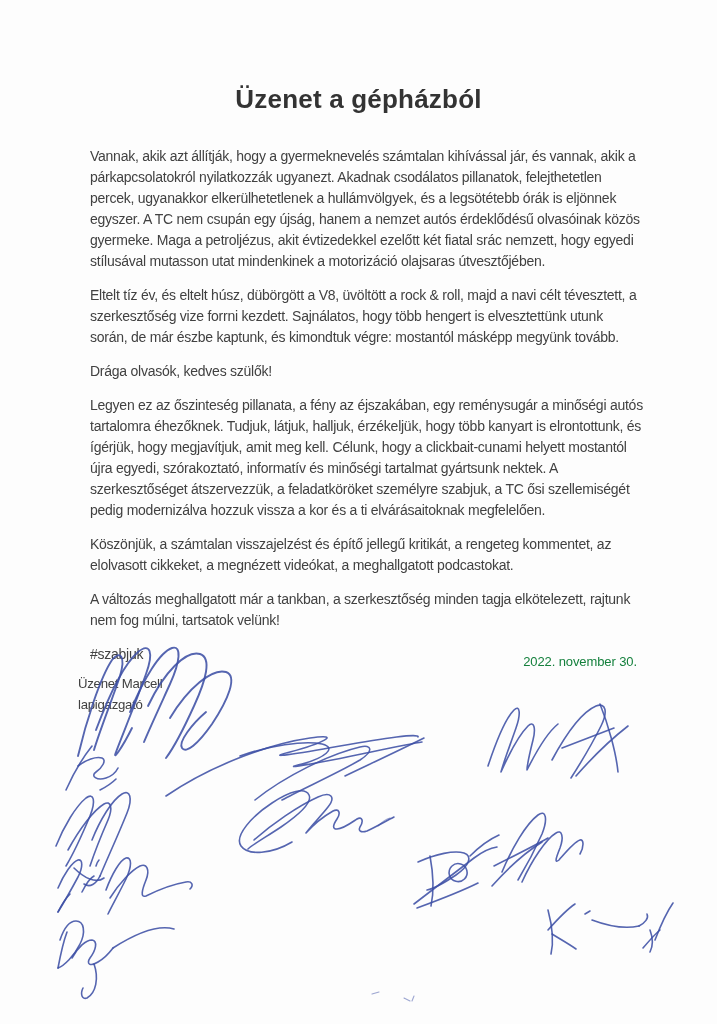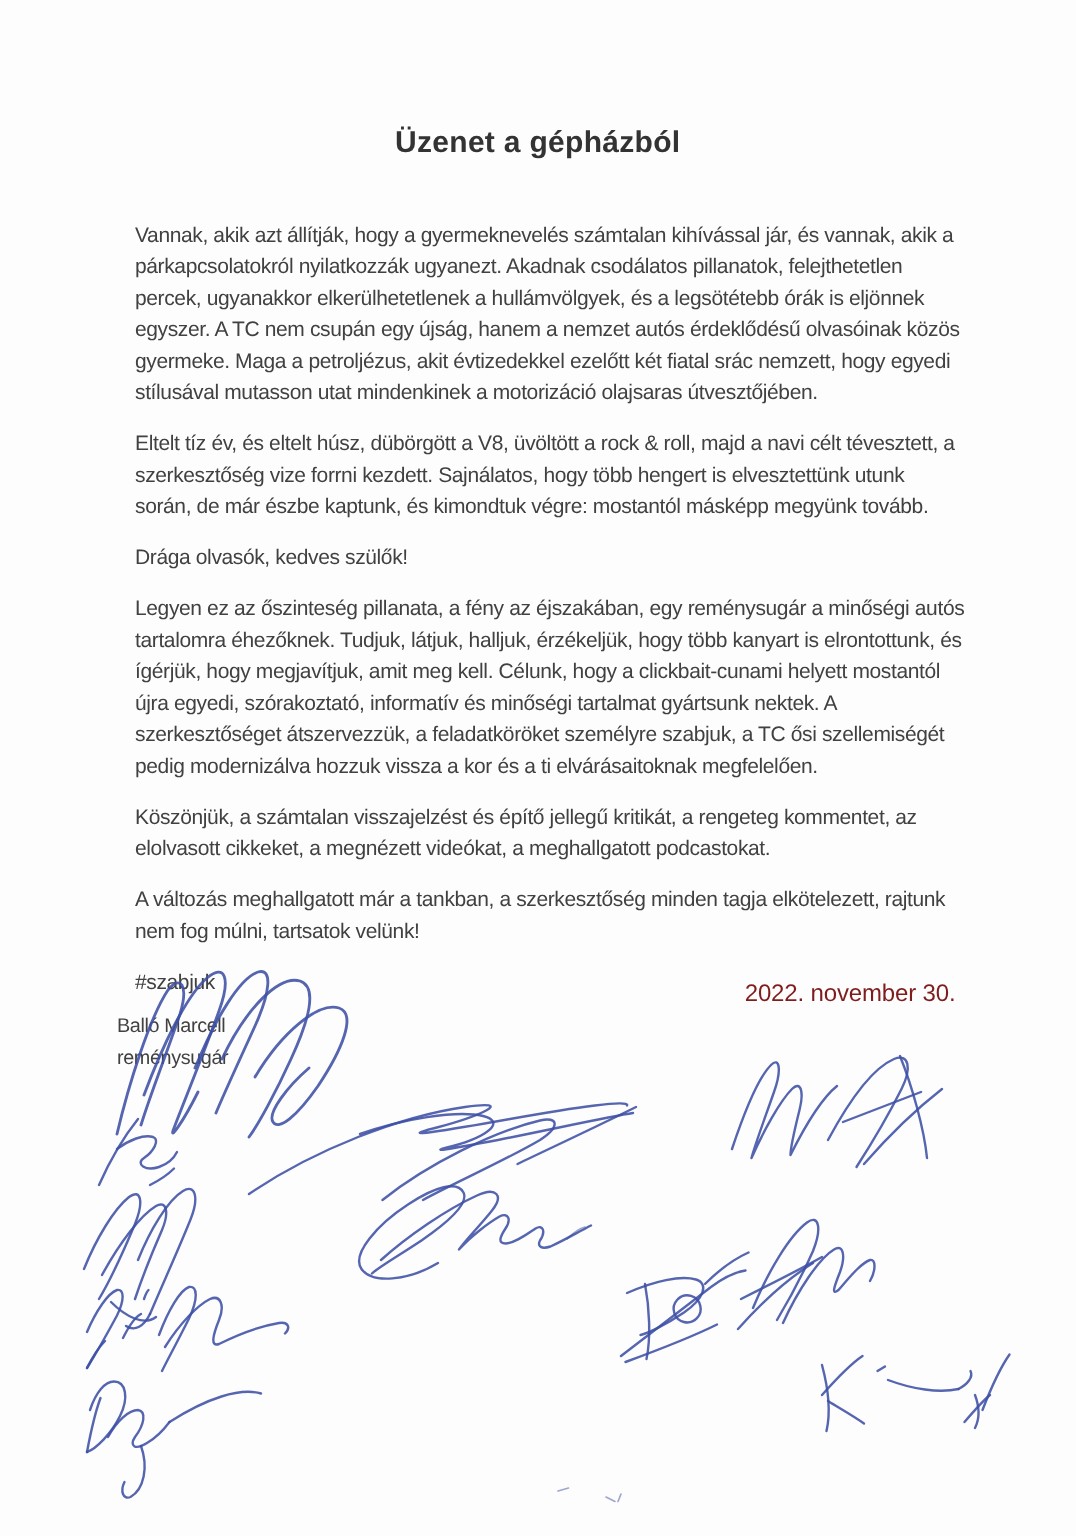--- a/index.html
+++ b/index.html
@@ -11,21 +11,21 @@
     overflow: hidden;
     font-family: "Liberation Sans", "DejaVu Sans", sans-serif;
     color: #414141;
   }
   .letter-title {
     position: absolute;
     top: 84px;
     left: 0;
     width: 100%;
     text-align: center;
-    font-size: 20px;
+    font-size: 26px;
     font-weight: 700;
     color: #333333;
     letter-spacing: 0.2px;
     margin: 0;
   }
   .letter-body {
     position: absolute;
     top: 146px;
     left: 90px;
     width: 632px;
@@ -36,23 +36,23 @@
   }
   .letter-body p {
     margin: 0 0 13px 0;
     white-space: pre-line;
   }
   .letter-body p.hashtag { margin-bottom: 0; }
   .letter-date {
     position: absolute;
     top: 654px;
     right: 80px;
-    font-size: 16px;
+    font-size: 13px;
     letter-spacing: -0.1px;
-    color: #7f1d1d;
+    color: #15803d;
   }
   .signer {
     position: absolute;
     top: 673px;
     left: 78px;
     font-size: 13.2px;
     line-height: 21px;
     letter-spacing: -0.25px;
     color: #414141;
   }
@@ -100,22 +100,22 @@
     <p>Köszönjük, a számtalan visszajelzést és építő jellegű kritikát, a rengeteg kommentet, az
 elolvasott cikkeket, a megnézett videókat, a meghallgatott podcastokat.</p>
     <p>A változás meghallgatott már a tankban, a szerkesztőség minden tagja elkötelezett, rajtunk
 nem fog múlni, tartsatok velünk!</p>
     <p class="hashtag">#szabjuk</p>
   </div>
 
   <div class="letter-date">2022. november 30.</div>
 
   <div class="signer">
-    <div>Balló Marcell</div>
-    <div>reménysugár</div>
+    <div>Üzenet Marcell</div>
+    <div>lapigazgató</div>
   </div>
 
   <svg class="signatures-overlay" viewBox="0 0 717 1024" xmlns="http://www.w3.org/2000/svg" stroke="#3e50a5">
 
     <g class="heavy">
       <path d="M78,756 C86,722 100,678 112,660 C120,650 126,656 120,676 C112,700 100,730 94,750"></path>
       <path d="M96,730 C108,698 124,664 138,652 C150,642 154,652 146,674 C136,702 122,736 116,752 C112,762 122,748 132,728"></path>
       <path d="M130,712 C144,678 160,652 172,648 C182,645 180,662 170,684 C160,706 148,732 144,742"></path>
       <path d="M148,706 C164,672 186,650 200,654 C212,658 206,680 194,706 C184,728 172,750 166,758"></path>
       <path d="M170,718 C188,688 212,668 226,672 C238,676 228,700 212,724 C198,744 186,754 182,748 C178,742 192,724 206,712"></path>

